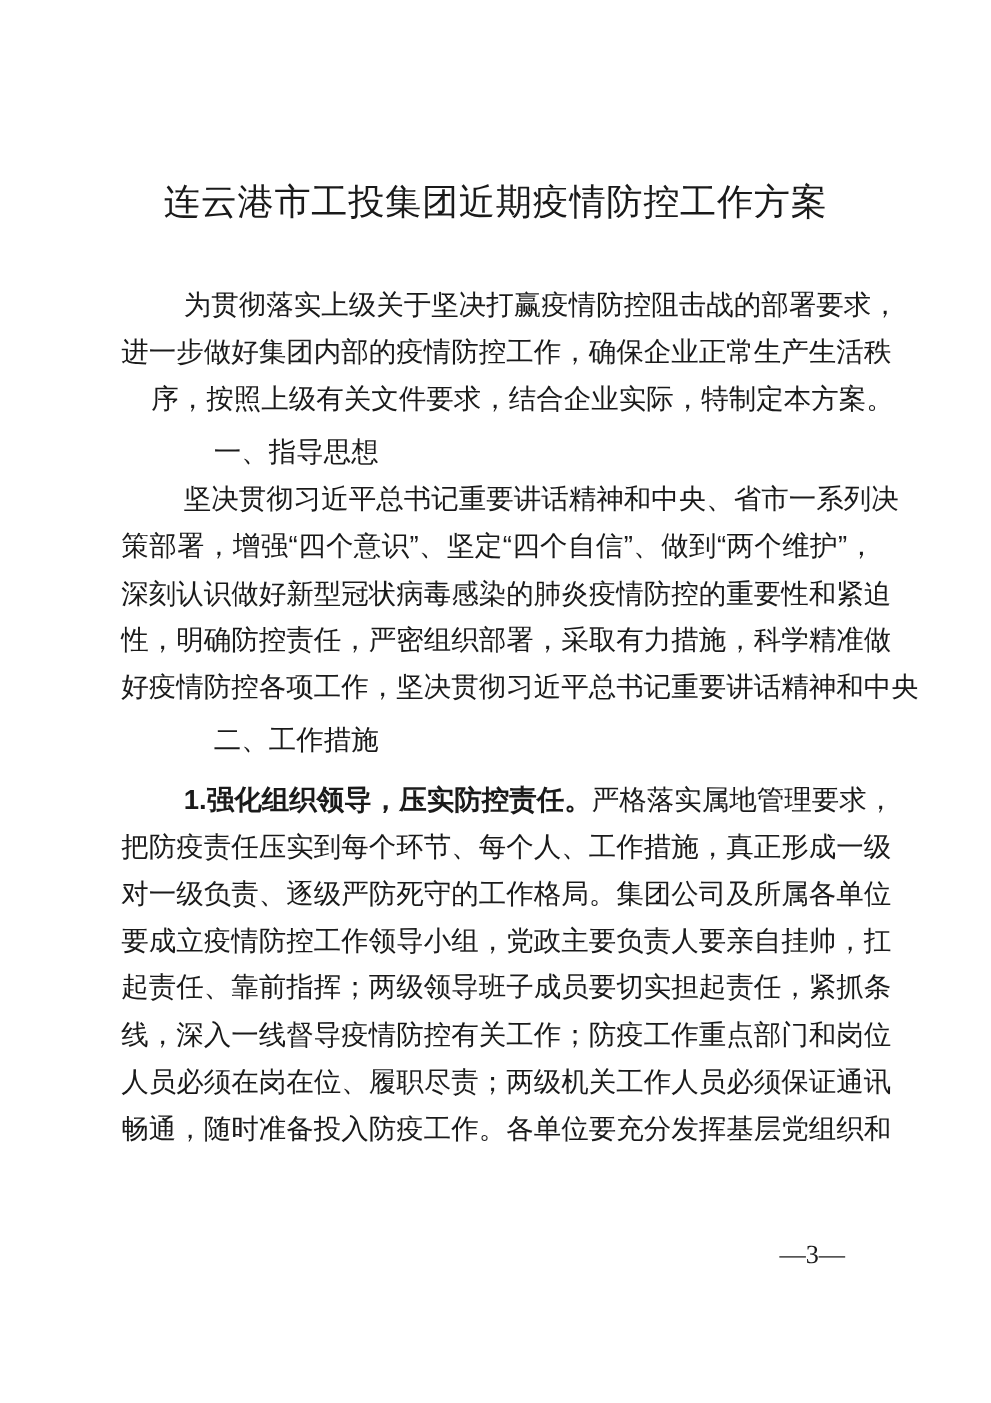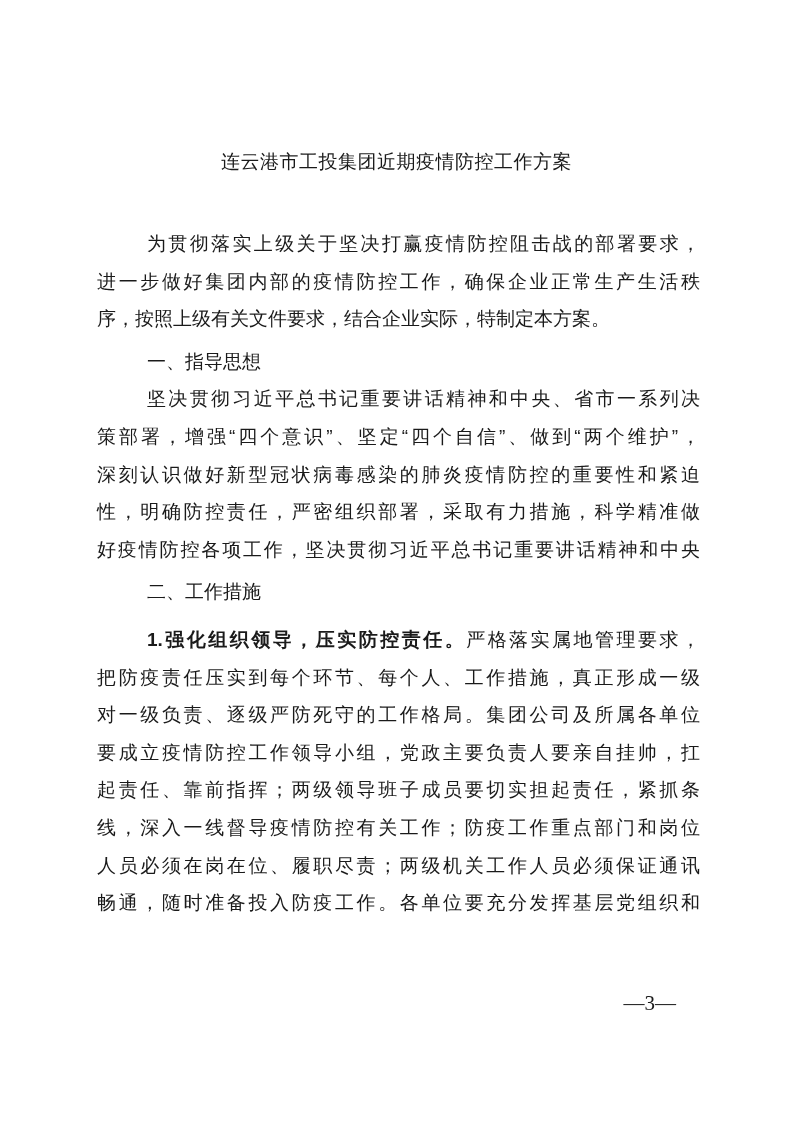--- a/index.html
+++ b/index.html
@@ -16,47 +16,48 @@
     color: #1a1a1a;
     overflow: hidden;
   }
   .doc-title {
     position: absolute;
     top: 139px;
     left: 0;
     right: 0;
     margin: 0;
     text-align: center;
-    font-size: 19px;
+    font-size: 29px;
     font-weight: normal;
     letter-spacing: 0.5px;
     line-height: 46px;
     white-space: nowrap;
   }
   .doc-body {
     position: absolute;
     left: 97px;
     top: 225px;
     width: 603px;
   }
   .block { margin: 0; padding: 0; }
   .block.heading { margin-top: 5px; }
   .block.paragraph.extra-space { margin-top: 10px; }
   .line {
-    font-size: 19px;
+    font-size: 22px;
     height: 37.6px;
     line-height: 37.6px;
     text-align: justify;
     text-align-last: justify;
     text-justify: inter-character;
     white-space: nowrap;
   }
   .line.no-justify {
     text-align: center;
     text-align-last: left;
+    margin-left: 24px;
   }
   .line.indent {
     text-indent: 50px;
   }
   .seg { font-weight: normal; }
   .seg.bold { font-weight: bold; margin-top: 20px; }
   .page-number {
     position: absolute;
     top: 991px;
     right: 117px;

